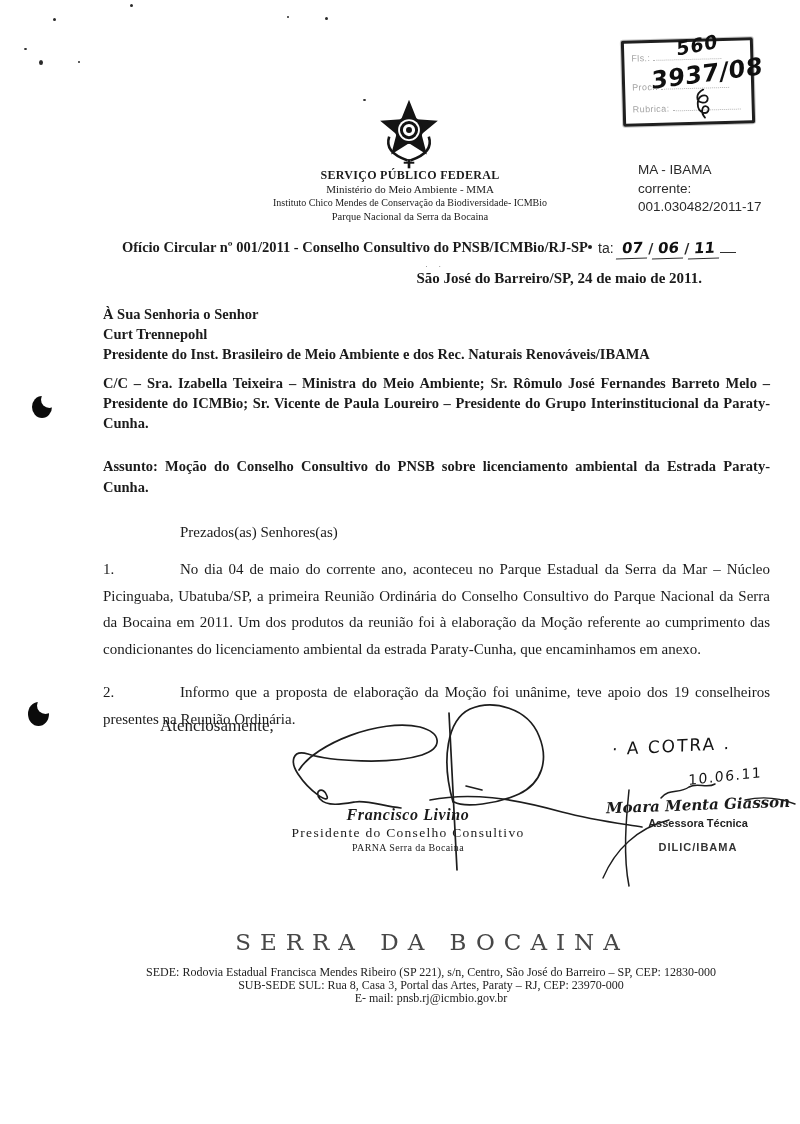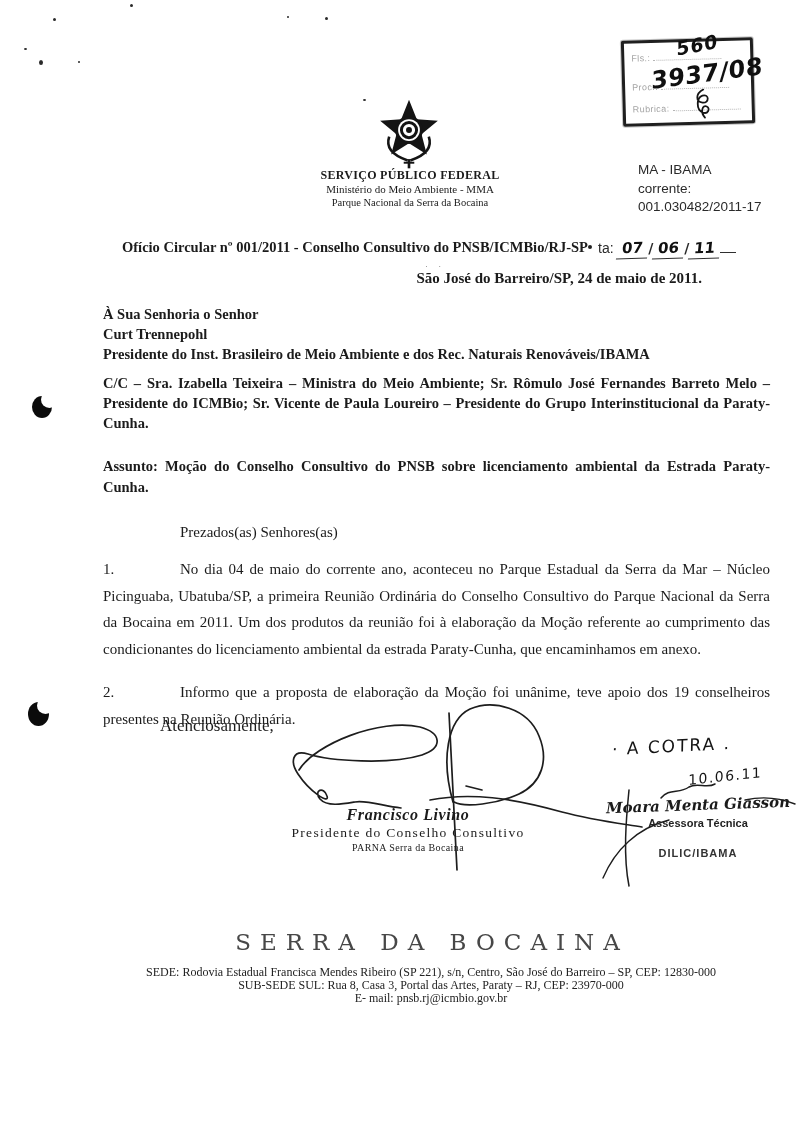--- a/index.html
+++ b/index.html
@@ -71,21 +71,21 @@
 
   .note{position:absolute;left:612px;top:736px;font-size:17px;letter-spacing:2px;
     transform:rotate(-3deg) skewX(-4deg);font-family:"DejaVu Sans",sans-serif;color:#141414;}
   .note-date{position:absolute;left:688px;top:768px;font-size:14px;letter-spacing:1.5px;
     transform:rotate(-6deg) skewX(-6deg);font-family:"DejaVu Sans",sans-serif;color:#141414;}
 
   .stamp2{position:absolute;left:603px;top:796px;width:190px;text-align:center;}
   .stamp2-name{font-family:"DejaVu Serif",serif;font-size:15px;font-weight:bold;font-style:italic;
     transform:rotate(-2deg);white-space:nowrap;}
   .stamp2-title{font-family:"Liberation Sans",sans-serif;font-size:11px;font-weight:bold;margin-top:3px;color:#222;}
-  .stamp2-org{font-family:"Liberation Sans",sans-serif;font-size:11px;font-weight:bold;letter-spacing:1px;margin-top:18px;color:#333;}
+  .stamp2-org{font-family:"Liberation Sans",sans-serif;font-size:11px;font-weight:bold;letter-spacing:1px;margin-top:12px;color:#333;}
   .stamp2-svg{position:absolute;left:595px;top:778px;pointer-events:none;}
 
   
   .crescent{position:absolute;width:20px;height:22px;}
   .crescent::before{content:"";position:absolute;inset:0;background:#0b0b0b;border-radius:50%;}
   .crescent::after{content:"";position:absolute;left:9px;top:-5px;width:17px;height:17px;background:#fff;border-radius:50%;}
 
   
   .brand{position:absolute;left:32px;top:929px;width:800px;text-align:center;
     font-family:"DejaVu Serif",serif;font-size:23px;letter-spacing:9px;color:#474747;}
@@ -131,20 +131,21 @@
     <circle cx="50" cy="50" r="16.5" fill="#ffffff"></circle>
     <circle cx="50" cy="50" r="11.5" fill="#ffffff" stroke="#141414" stroke-width="4.5"></circle>
     <circle cx="50" cy="50" r="4.5" fill="#141414"></circle>
     <rect x="48" y="94" width="4" height="14" fill="#141414"></rect>
     <rect x="42" y="98" width="16" height="3" fill="#141414"></rect>
   </svg>
 
   <div class="lh-block">
     <div class="lh1">SERVIÇO PÚBLICO FEDERAL</div>
     <div class="lh2">Ministério do Meio Ambiente - MMA</div>
+    <div class="lh3">Instituto Chico Mendes de Conservação da Biodiversidade- ICMBio</div>
     <div class="lh4">Parque Nacional da Serra da Bocaina</div>
   </div>
 
   <div class="recv-stamp">
     <div>MA - IBAMA</div>
     <div>corrente:</div>
     <div>001.030482/2011-17</div>
   </div>
   <div class="recv-date">
     <span class="recv-dot"></span>

